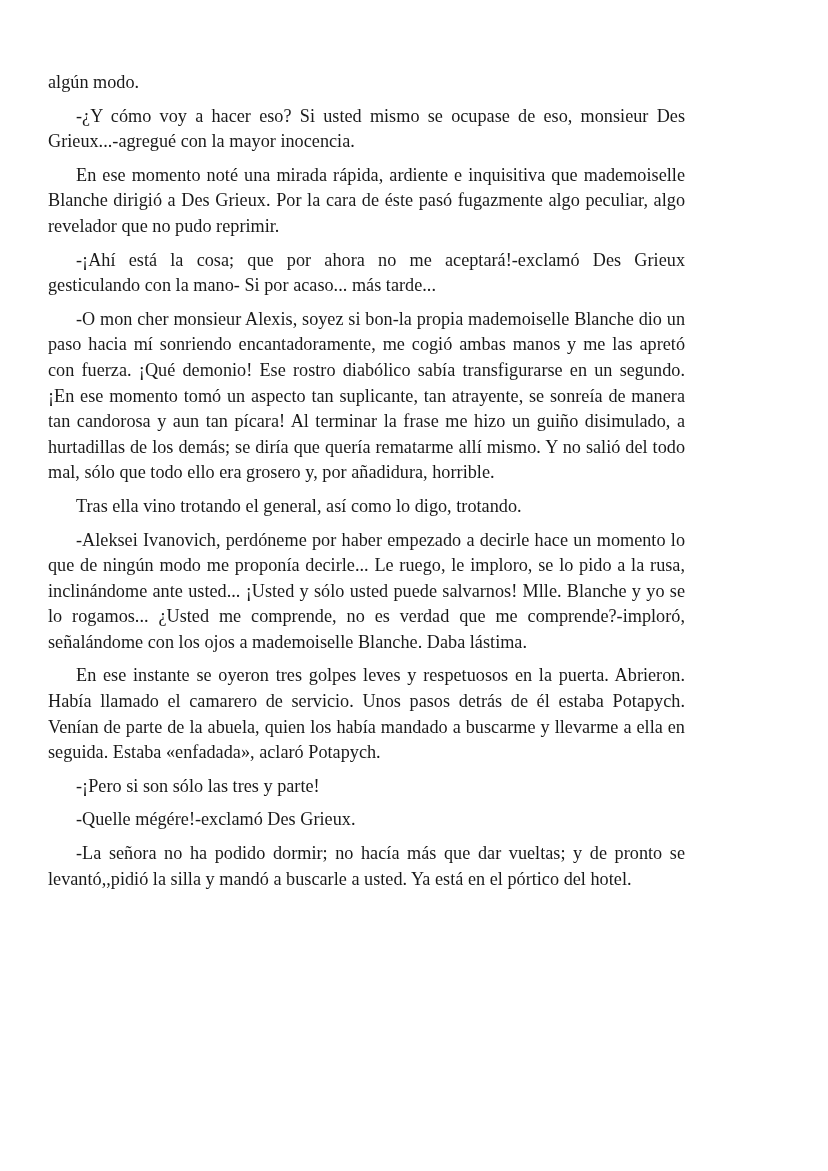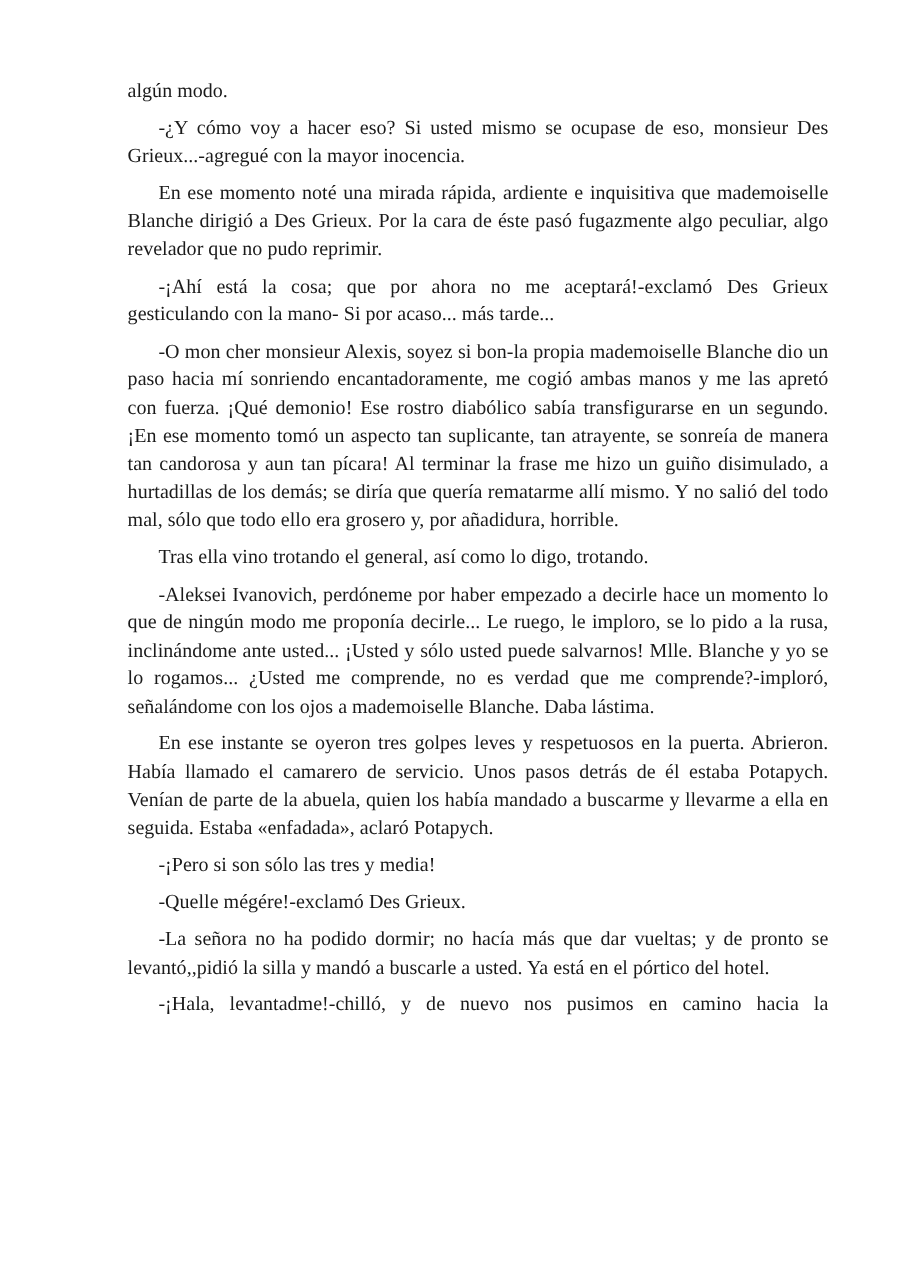--- a/index.html
+++ b/index.html
@@ -12,21 +12,21 @@
     height: 1171px;
     overflow: hidden;
     font-family: "Liberation Serif", "DejaVu Serif", serif;
     color: #1a1a1a;
   }
   .page {
     width: 828px;
     height: 1171px;
     background: #ffffff;
     box-sizing: border-box;
-    padding: 70px 95px 0 116px;
+    padding: 70px 95px 0 48px;
     position: relative;
   }
   .text-block {
     width: 637px;
   }
   p.para {
     margin: 0;
     font-size: 18.2px;
     line-height: 25.6px;
     text-align: justify;
@@ -57,19 +57,18 @@
   <div class="text-block">
 
     <p class="para no-indent">algún modo.</p>
     <p class="para">-¿Y cómo voy a hacer eso? Si usted mismo se ocupase de eso, monsieur Des Grieux...-agregué con la mayor inocencia.</p>
     <p class="para">En ese momento noté una mirada rápida, ardiente e inquisitiva que mademoiselle Blanche dirigió a Des Grieux. Por la cara de éste pasó fugazmente algo peculiar, algo revelador que no pudo reprimir.</p>
     <p class="para">-¡Ahí está la cosa; que por ahora no me aceptará!-exclamó Des Grieux gesticulando con la mano- Si por acaso... más tarde...</p>
     <p class="para">-O mon cher monsieur Alexis, soyez si bon-la propia mademoiselle Blanche dio un paso hacia mí sonriendo encantadoramente, me cogió ambas manos y me las apretó con fuerza. ¡Qué demonio! Ese rostro diabólico sabía transfigurarse en un segundo. ¡En ese momento tomó un aspecto tan suplicante, tan atrayente, se sonreía de manera tan candorosa y aun tan pícara! Al terminar la frase me hizo un guiño disimulado, a hurtadillas de los demás; se diría que quería rematarme allí mismo. Y no salió del todo mal, sólo que todo ello era grosero y, por añadidura, horrible.</p>
     <p class="para">Tras ella vino trotando el general, así como lo digo, trotando.</p>
     <p class="para">-Aleksei Ivanovich, perdóneme por haber empezado a decirle hace un momento lo que de ningún modo me proponía decirle... Le ruego, le imploro, se lo pido a la rusa, inclinándome ante usted... ¡Usted y sólo usted puede salvarnos! Mlle. Blanche y yo se lo rogamos... ¿Usted me comprende, no es verdad que me comprende?-imploró, señalándome con los ojos a mademoiselle Blanche. Daba lástima.</p>
     <p class="para">En ese instante se oyeron tres golpes leves y respetuosos en la puerta. Abrieron. Había llamado el camarero de servicio. Unos pasos detrás de él estaba Potapych. Venían de parte de la abuela, quien los había mandado a buscarme y llevarme a ella en seguida. Estaba «enfadada», aclaró Potapych.</p>
-    <p class="para">-¡Pero si son sólo las tres y media!</p>
+    <p class="para">-¡Pero si son sólo las tres y parte!</p>
     <p class="para">-Quelle mégére!-exclamó Des Grieux.</p>
     <p class="para">-La señora no ha podido dormir; no hacía más que dar vueltas; y de pronto se levantó,,pidió la silla y mandó a buscarle a usted. Ya está en el pórtico del hotel.</p>
-    <p class="para continues">-¡Hala, levantadme!-chilló, y de nuevo nos pusimos en camino hacia la</p>
 
   </div>
 </div>
 
 </body></html>

